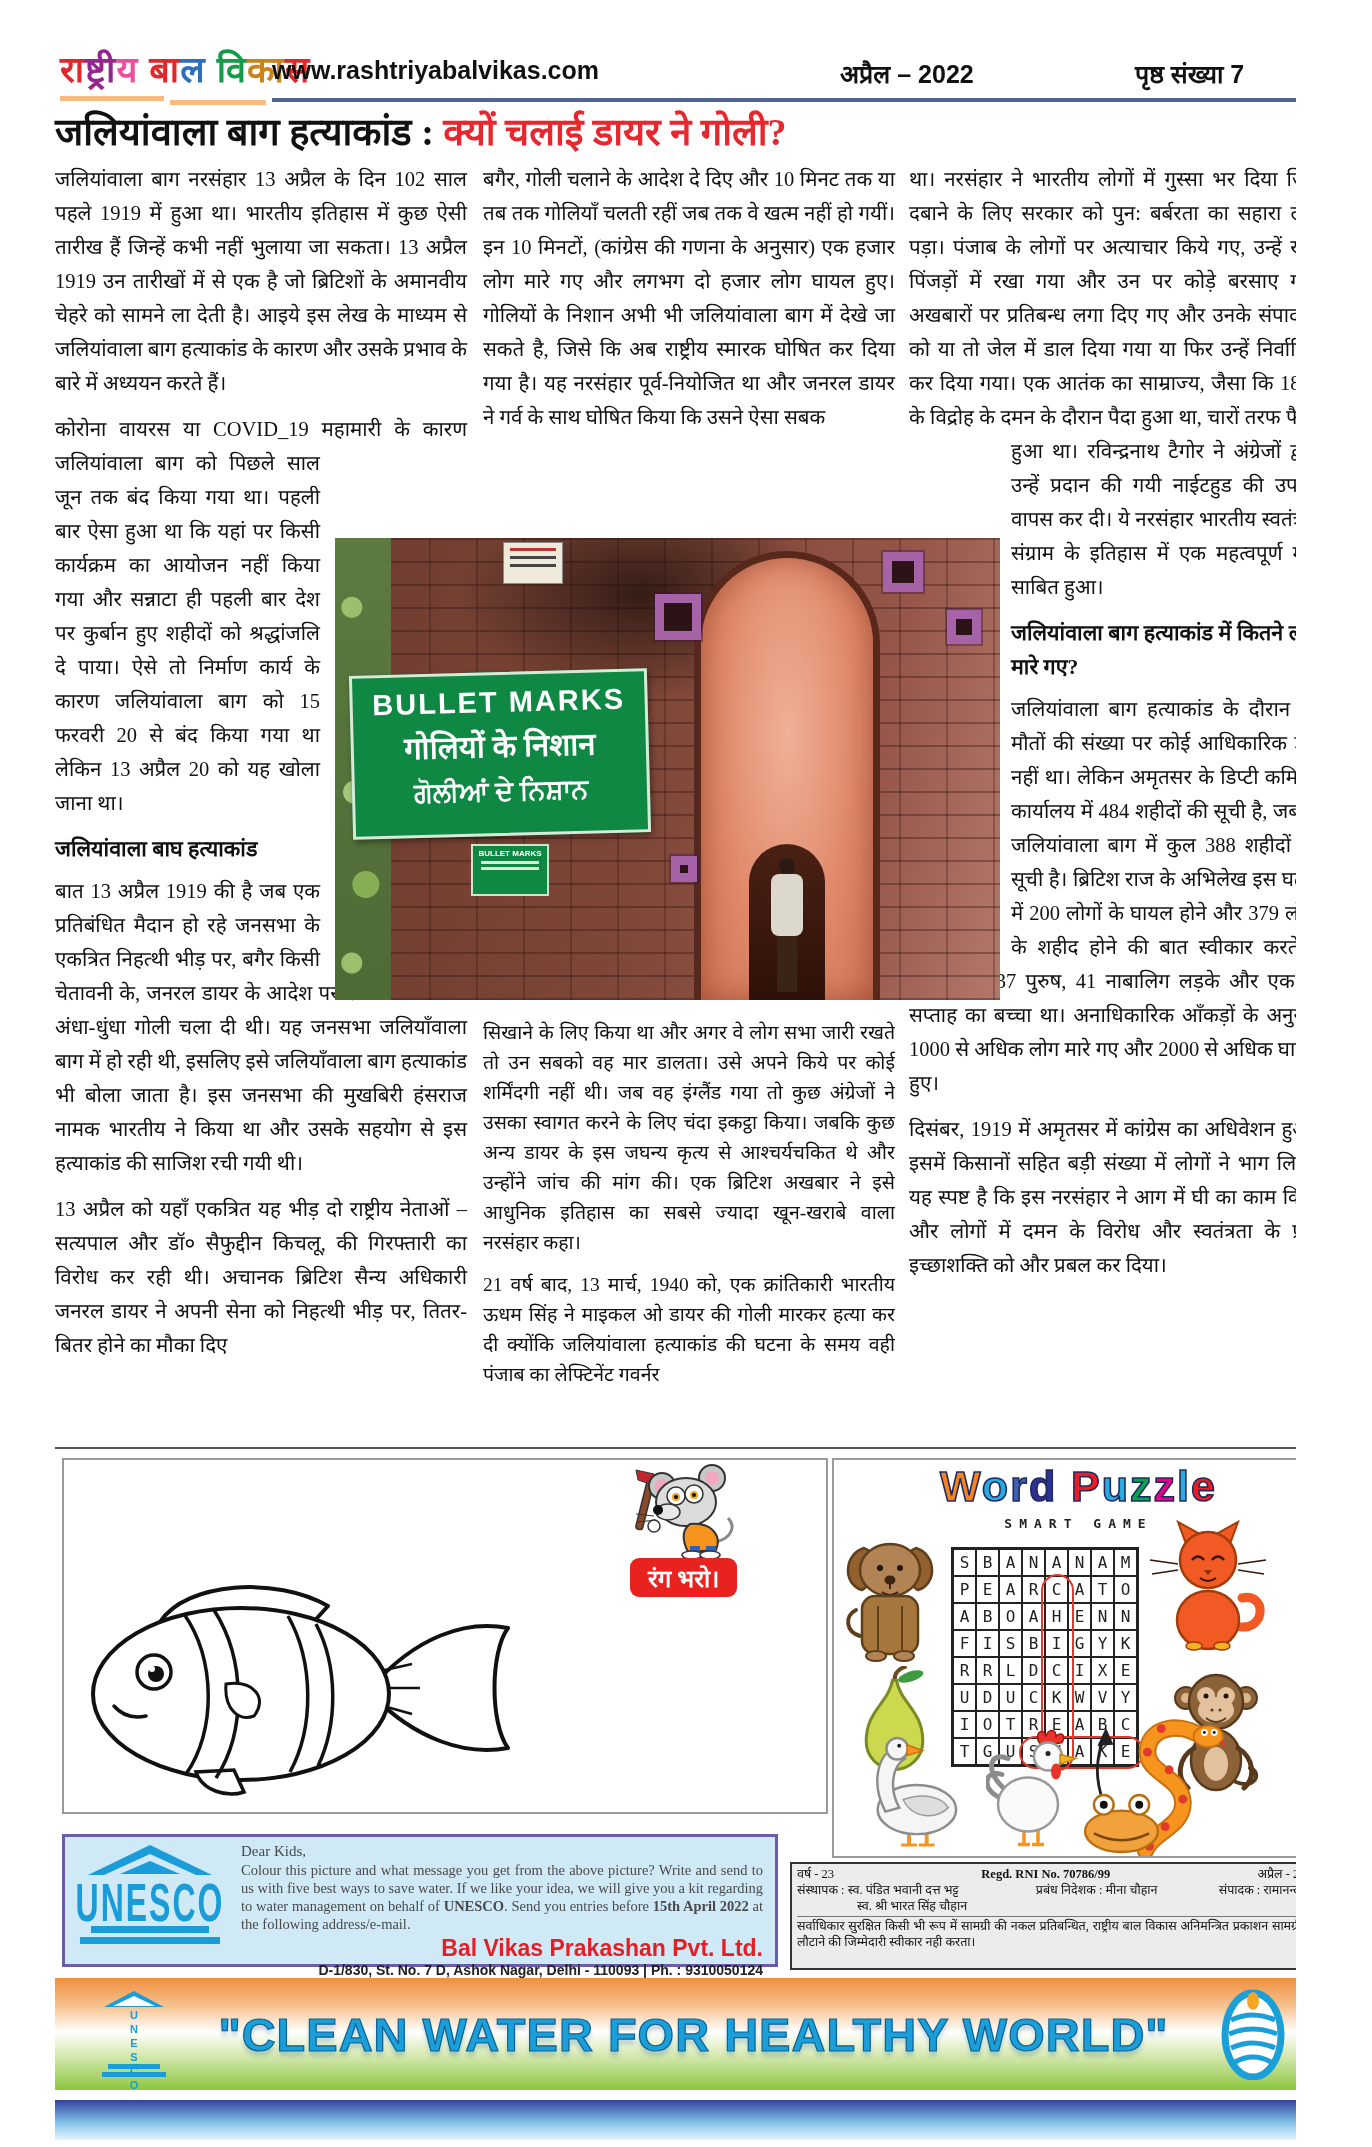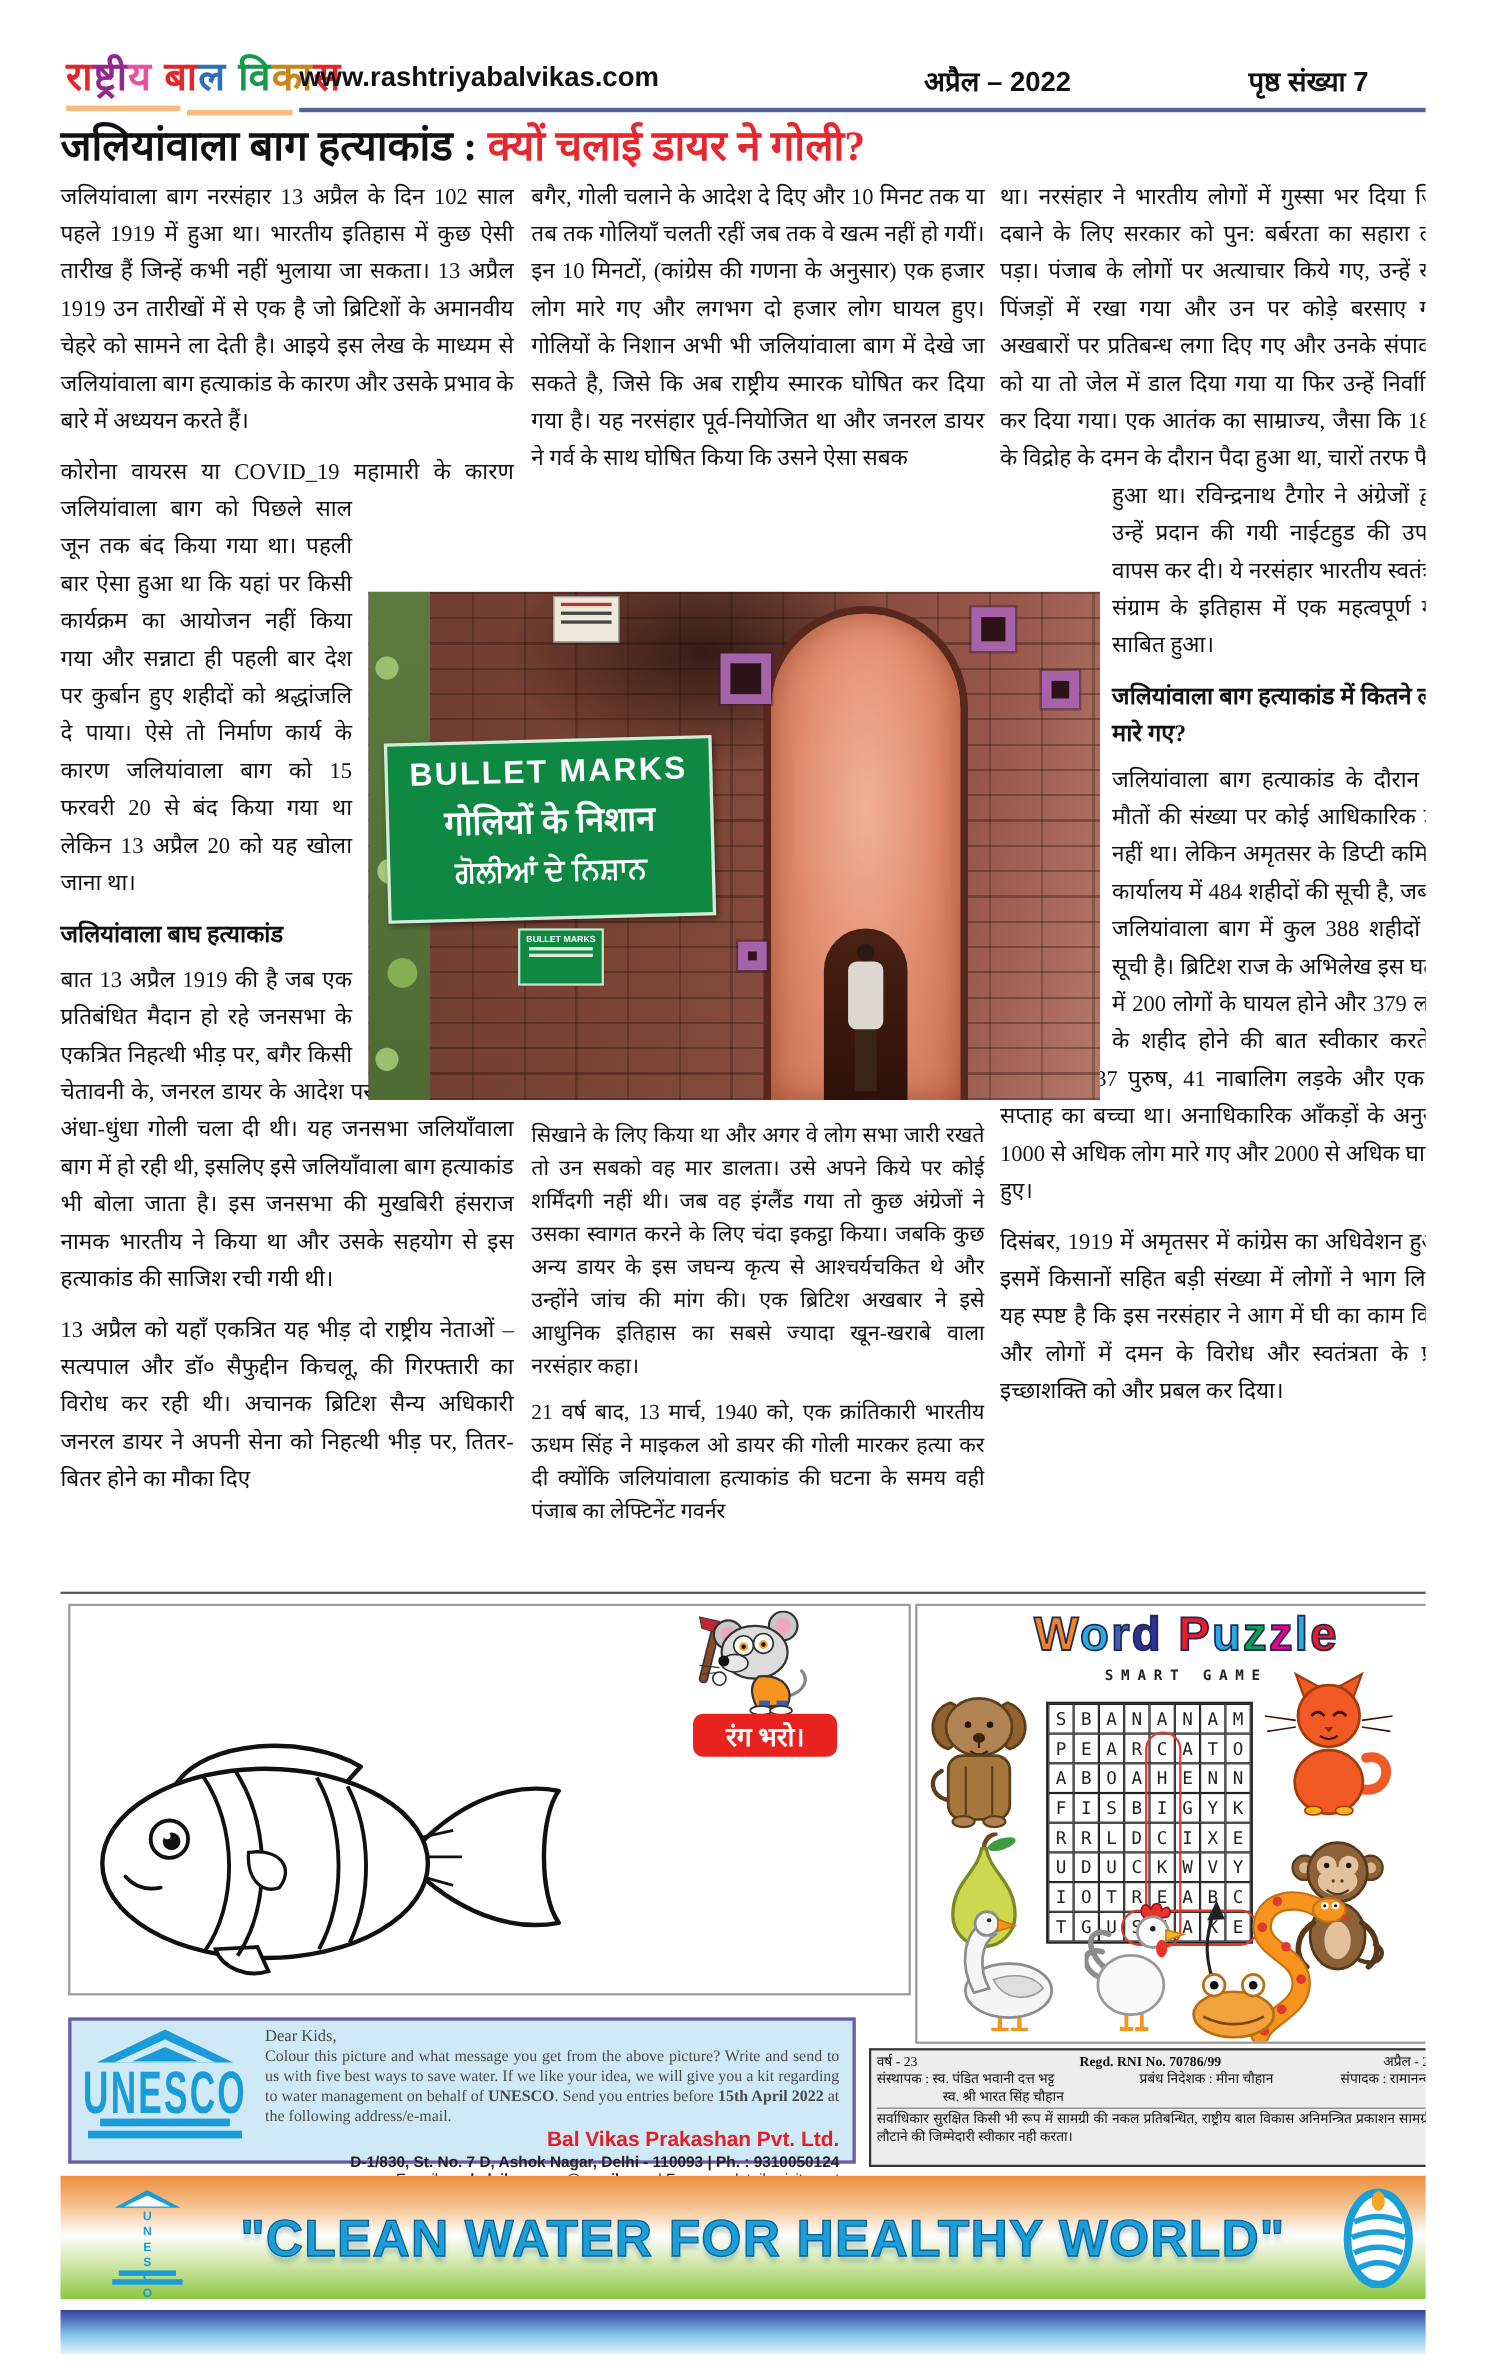--- a/index.html
+++ b/index.html
@@ -63,21 +63,21 @@
   #white-sign i+i{background:#444;}
   #small-green-sign{position:absolute;left:136px;top:306px;width:78px;height:52px;background:#0e8843;
     border:2px solid #cfe3cf;color:#fff;font-family:"Liberation Sans",sans-serif;font-size:8px;
     font-weight:bold;text-align:center;padding-top:3px;box-sizing:border-box;}
   #small-green-sign i{display:block;height:3px;margin:3px 8px 0 8px;background:#d8ecd8;}
   
   #divider{position:absolute;left:55px;top:1447px;width:1267px;height:2px;background:#555;}
   #fish-box{position:absolute;left:62px;top:1458px;width:766px;height:356px;border:2px solid #9a9a9a;box-sizing:border-box;}
   #mouse{position:absolute;left:560px;top:4px;}
   #color-label{position:absolute;left:566px;top:98px;background:#e8231f;color:#fff;
-    font-size:24px;font-weight:bold;padding:3px 30px;border-radius:9px;}
+    font-size:24px;font-weight:bold;padding:3px 18px;border-radius:9px;}
   #fish{position:absolute;left:12px;top:116px;}
   #puzzle-box{position:absolute;left:832px;top:1458px;width:493px;height:400px;border:2px solid #9a9a9a;box-sizing:border-box;}
   #wp-title{position:absolute;left:0;top:2px;width:100%;text-align:center;
     font-family:"Liberation Sans",sans-serif;font-size:43px;font-weight:bold;letter-spacing:2px;
     -webkit-text-stroke:1.6px #1f2a5a;white-space:pre;}
   #wp-sub{position:absolute;left:0;top:56px;width:100%;text-align:center;
     font-family:"DejaVu Sans Mono",monospace;font-size:13px;font-weight:bold;letter-spacing:7px;color:#222;}
   #wp-grid{position:absolute;left:117px;top:87px;display:grid;grid-template-columns:repeat(8,23px);
     grid-auto-rows:27px;border:2px solid #222;background:#fff;}
   .wp-cell{border:1px solid #222;display:flex;align-items:center;justify-content:center;
@@ -96,21 +96,21 @@
     border-right:46px solid transparent;border-bottom:21px solid #cfe9f7;}
   .un-roof-in2{position:absolute;left:-30px;top:16px;width:0;height:0;border-left:30px solid transparent;
     border-right:30px solid transparent;border-bottom:13px solid #1a9cd8;}
   #un-word{font-family:"Liberation Sans",sans-serif;font-size:32px;font-weight:bold;color:#1a9cd8;
     letter-spacing:2px;transform:scaleY(1.7);margin-top:10px;}
   .un-bar{height:7px;background:#1a9cd8;margin-top:4px;}
   #un-text{flex:1;padding:6px 12px 4px 6px;color:#4a4a4a;}
   .uk-dear{margin:0;font-size:15px;}
   .uk-body{margin:1px 0 2px 0;font-size:14.5px;line-height:18px;text-align:justify;}
   .uk-pub{margin:0;text-align:right;color:#e31e24;font-family:"Liberation Sans",sans-serif;
-    font-size:19px;font-weight:bold;}
+    font-size:23px;font-weight:bold;}
   .uk-addr{margin:0;text-align:right;font-family:"Liberation Sans",sans-serif;font-size:14px;font-weight:bold;color:#222;}
   .uk-mail{margin:0;text-align:right;font-family:"Liberation Sans",sans-serif;font-size:13.5px;color:#222;}
   .uk-mail .u{text-decoration:underline;}
   
   #imprint-box{position:absolute;left:790px;top:1862px;width:535px;height:108px;background:#ececec;
     border:2px solid #333;box-sizing:border-box;font-size:12.5px;line-height:16px;color:#111;padding:2px 5px;}
   .imp-row{display:flex;justify-content:center;}
   .imp-c{font-weight:bold;text-align:center;flex:1;}
   .imp-founder2{padding-left:60px;}
   .imp-note{border-top:1px solid #777;margin-top:2px;padding-top:1px;text-align:justify;}

